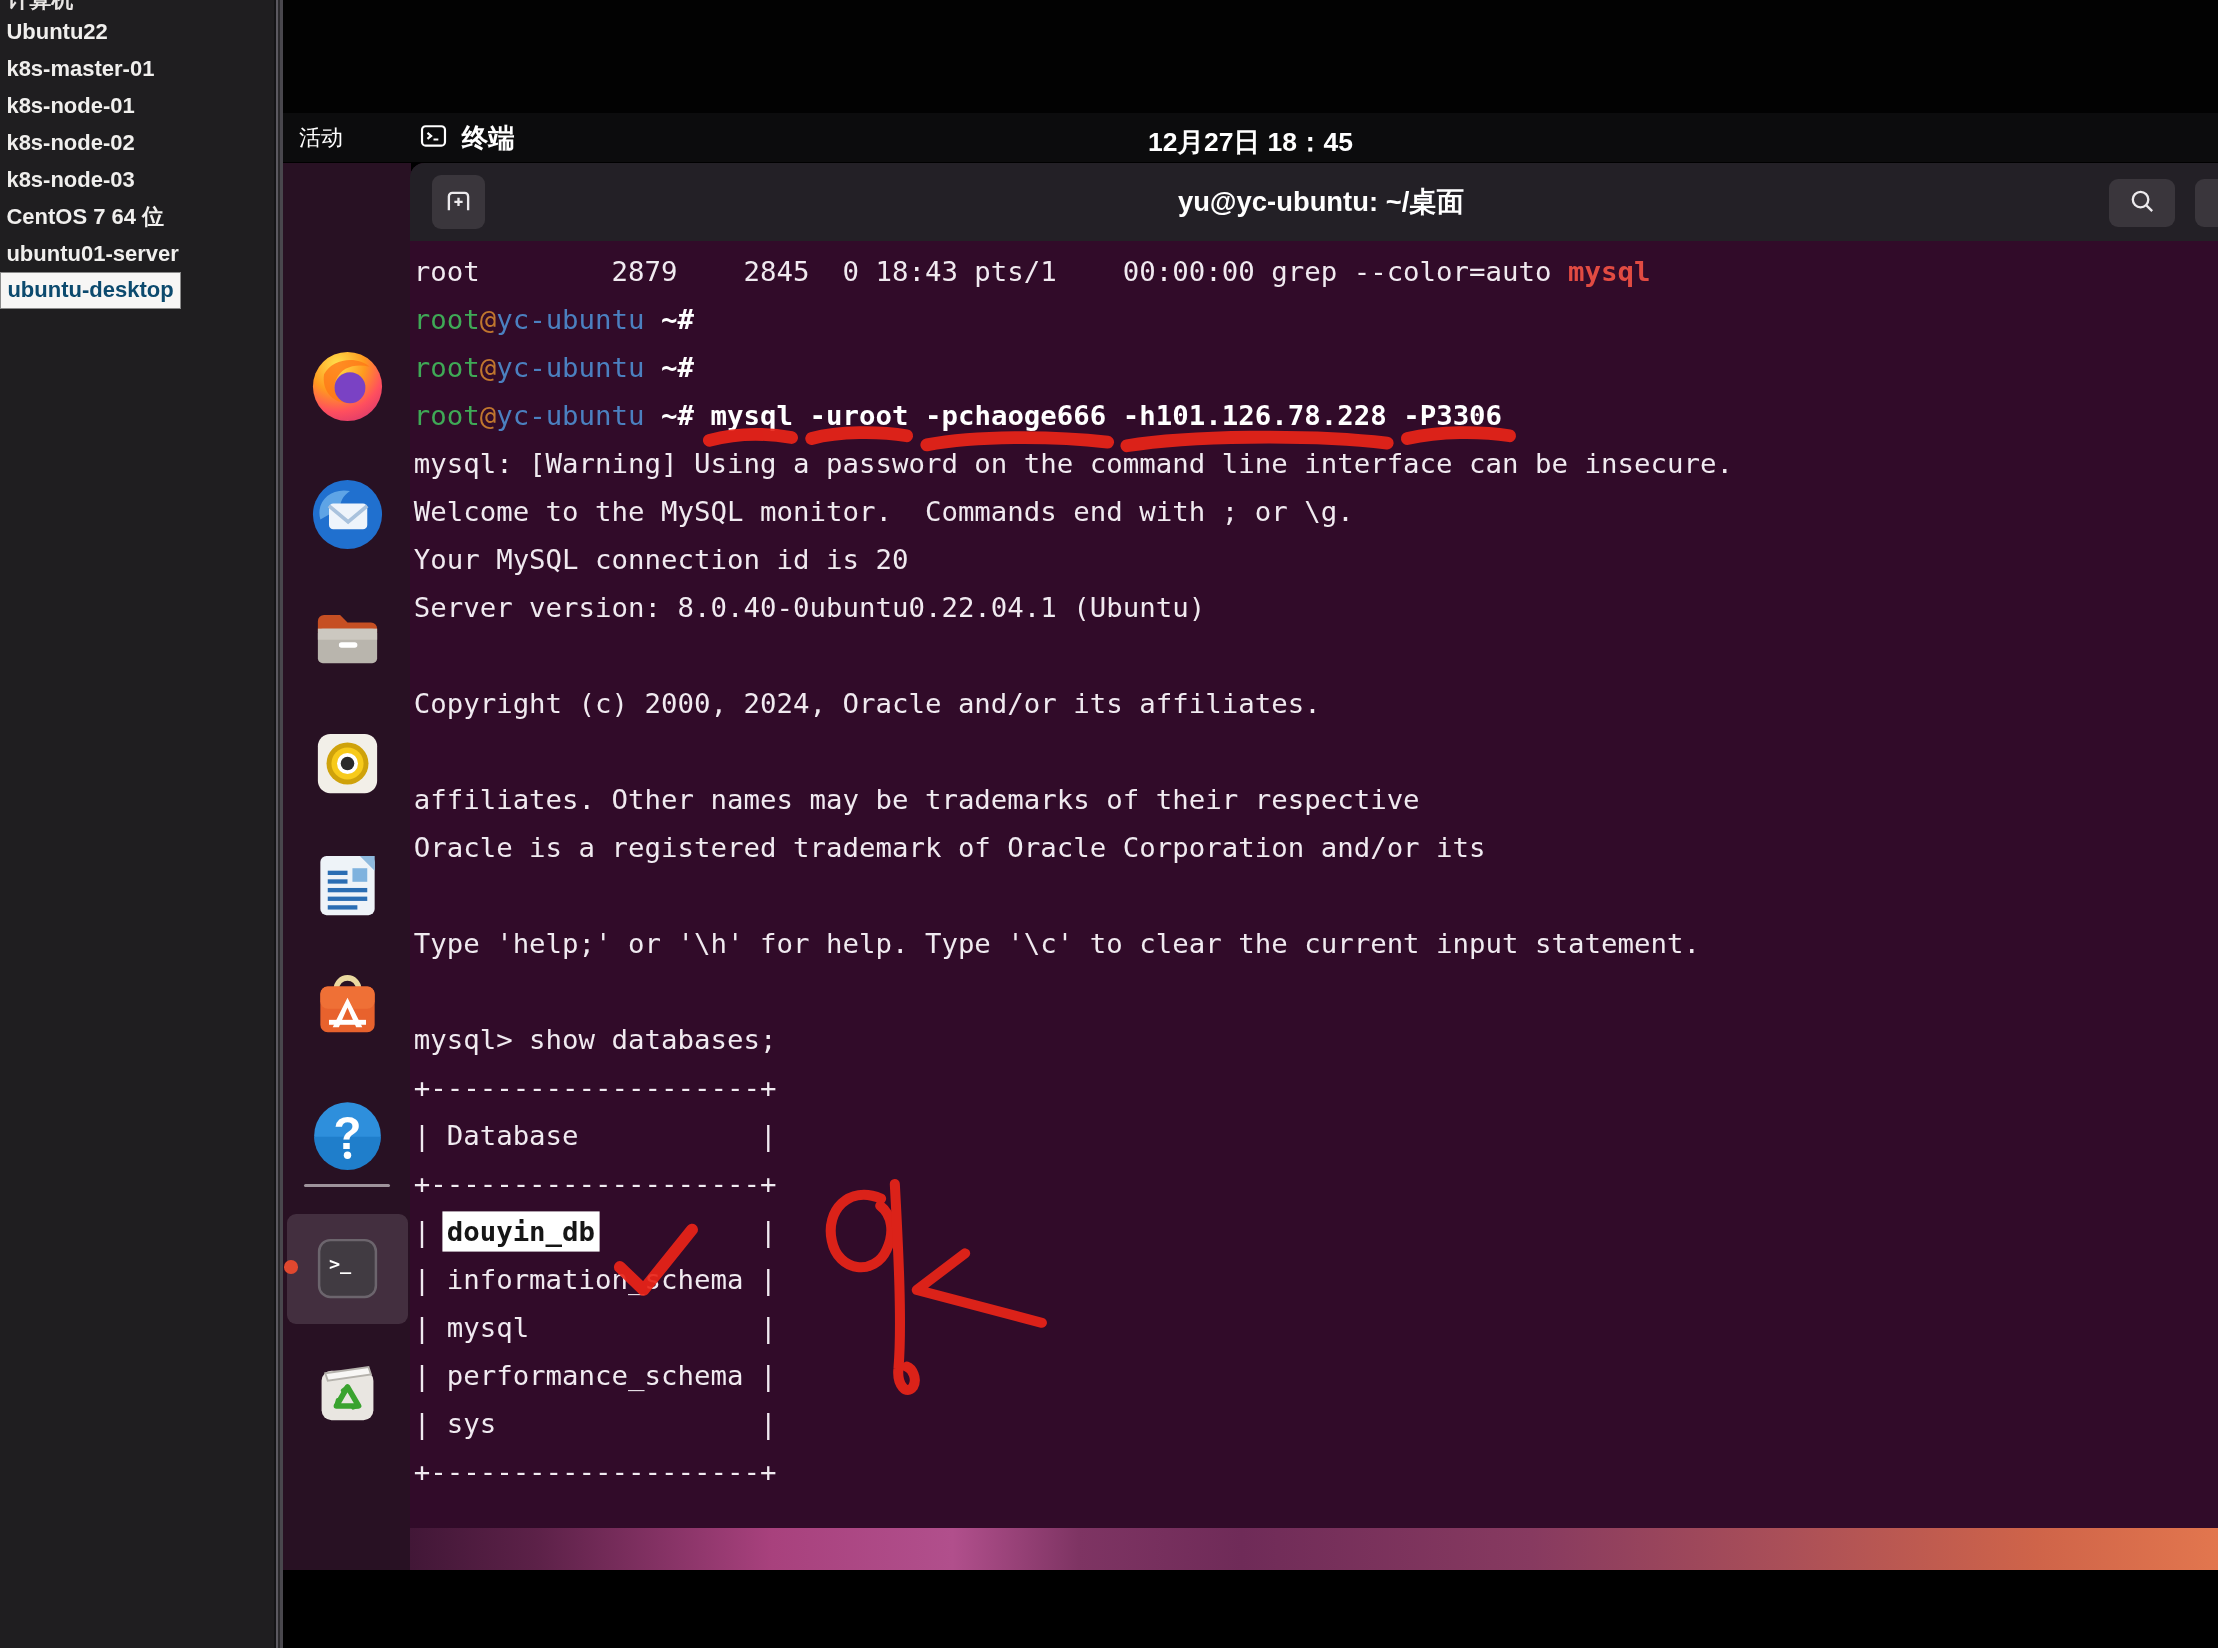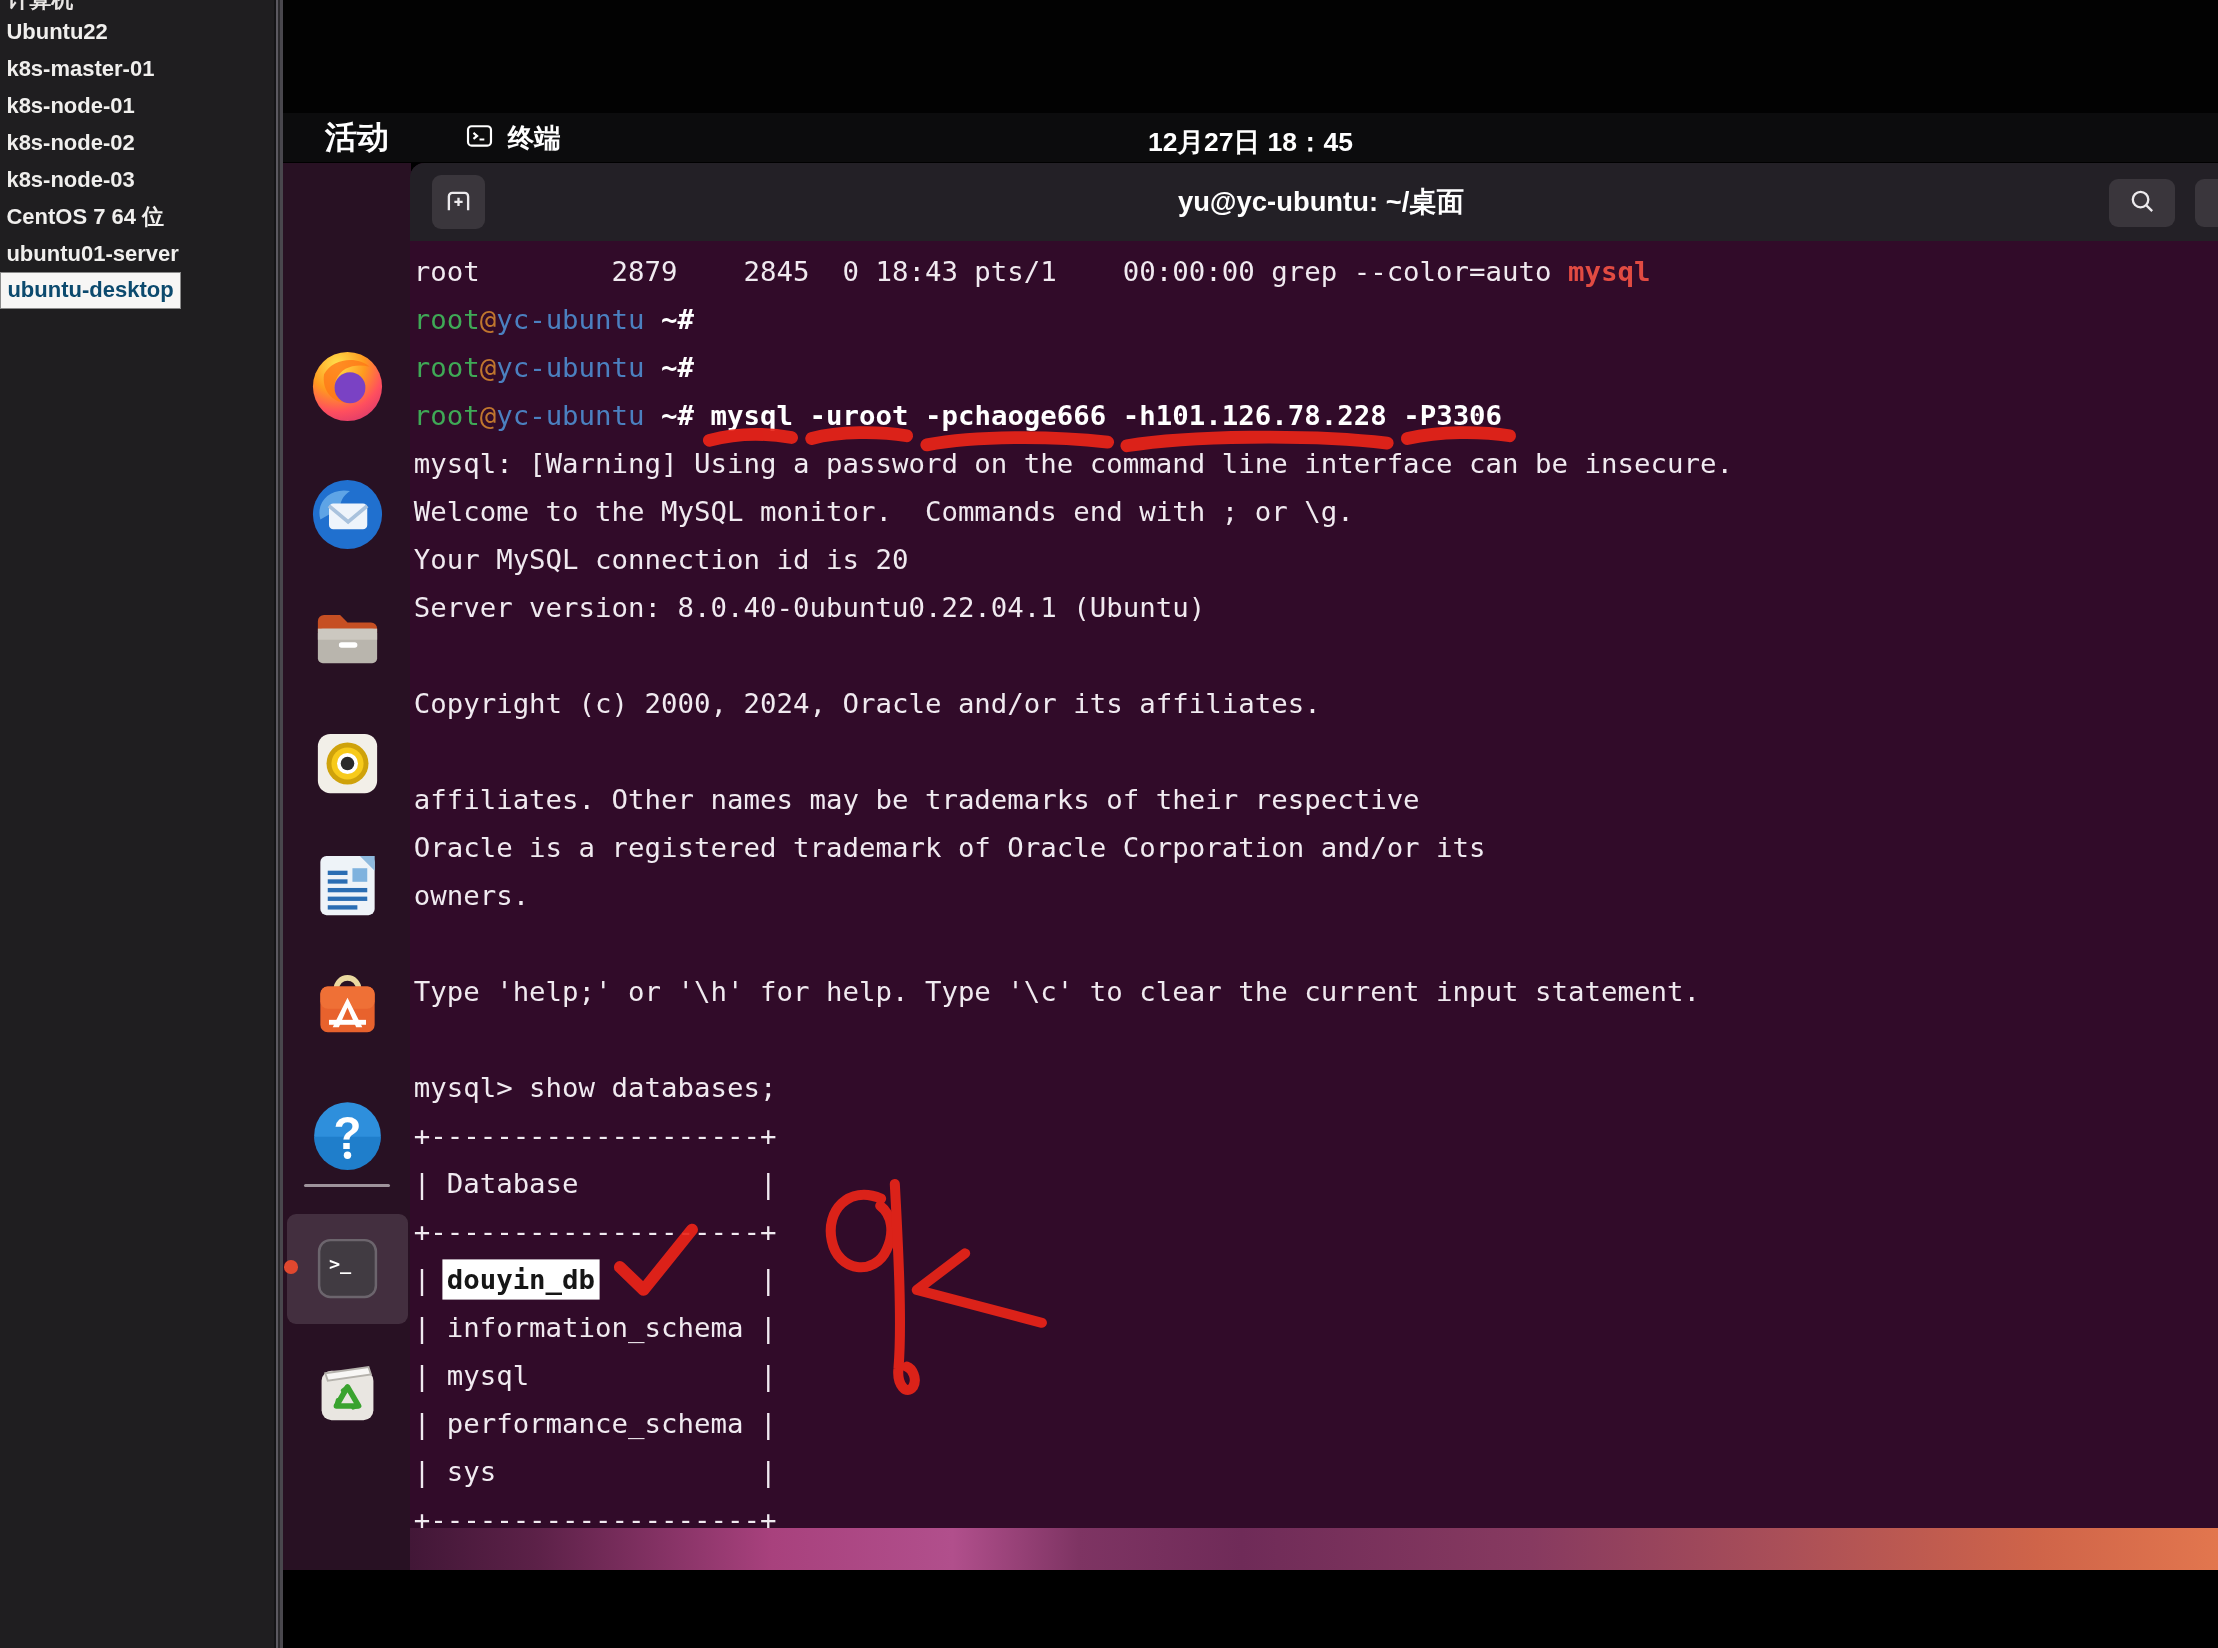--- a/index.html
+++ b/index.html
@@ -29,21 +29,21 @@
   .sb-item.selected {
     background:#f7f6f5; color:#0c4a6e; border:1.8px solid #8a8a8a;
     width:181px; line-height:33px;
   }
   
   #black-top { position:absolute; left:283px; top:0; width:1935px; height:113px; background:#020202; }
   #top-bar {
     position:absolute; left:283px; top:113px; width:1935px; height:49px;
     background:#0c0c0d; color:#fff; display:flex; align-items:center;
   }
-  #activities { margin-left:42px; font-size:32px; font-weight:bold; }
+  #activities { margin-left:16px; font-size:22px; font-weight:normal; }
   #focused-app { display:flex; align-items:center; margin-left:75px; gap:12.8px; }
   #focused-app .app-label { font-size:26.5px; font-weight:bold; color:#fff; }
   #clock {
     position:absolute; left:0; right:0; text-align:center; font-size:26.5px; font-weight:bold;
     pointer-events:none;
     margin-top:8px;
   }
   
   #dock {
     position:absolute; left:283px; top:163px; width:128px; height:1407px;
@@ -284,21 +284,20 @@
         <div class="tl"><span class="c-green">root</span><span class="c-orange">@</span><span class="c-blue">yc-ubuntu</span><span class="c-wb"> ~#</span><span class="c-wb"> mysql -uroot -pchaoge666 -h101.126.78.228 -P3306</span></div>
         <div class="tl"><span class="c-w">mysql: [Warning] Using a password on the command line interface can be insecure.</span></div>
         <div class="tl"><span class="c-w">Welcome to the MySQL monitor.  Commands end with ; or \g.</span></div>
         <div class="tl"><span class="c-w">Your MySQL connection id is 20</span></div>
         <div class="tl"><span class="c-w">Server version: 8.0.40-0ubuntu0.22.04.1 (Ubuntu)</span></div>
         <div class="tl"></div>
         <div class="tl"><span class="c-w">Copyright (c) 2000, 2024, Oracle and/or its affiliates.</span></div>
         <div class="tl"></div>
         <div class="tl"><span class="c-w">affiliates. Other names may be trademarks of their respective</span></div>
         <div class="tl"><span class="c-w">Oracle is a registered trademark of Oracle Corporation and/or its</span></div>
-        <div class="tl"><span class="c-w">owners.</span></div>
         <div class="tl"></div>
         <div class="tl"><span class="c-w">Type 'help;' or '\h' for help. Type '\c' to clear the current input statement.</span></div>
         <div class="tl"></div>
         <div class="tl"><span class="c-w">mysql&gt; show databases;</span></div>
         <div class="tl"><span class="c-w">+--------------------+</span></div>
         <div class="tl"><span class="c-w">| Database           |</span></div>
         <div class="tl"><span class="c-w">+--------------------+</span></div>
         <div class="tl"><span class="c-w">| </span><span class="c-hl">douyin_db</span><span class="c-w">          |</span></div>
         <div class="tl"><span class="c-w">| information_schema |</span></div>
         <div class="tl"><span class="c-w">| mysql              |</span></div>

